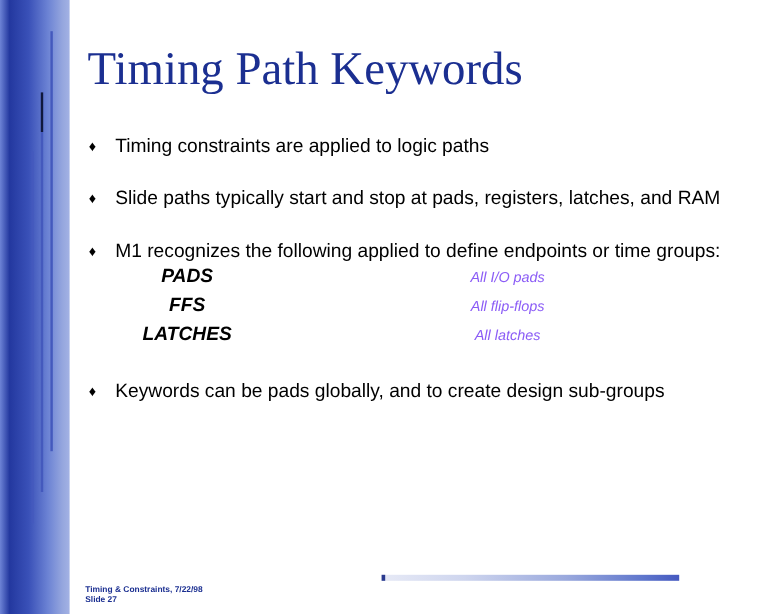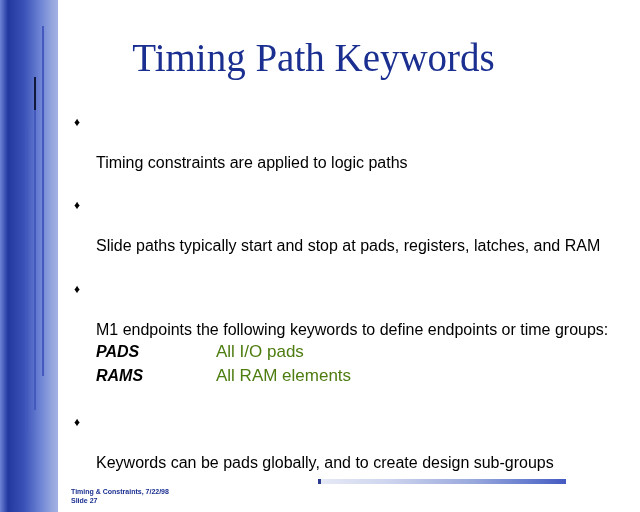--- a/index.html
+++ b/index.html
@@ -37,24 +37,23 @@
     background: #4459bd;
   }
   .band-line.dark {
     background: #10183c;
     width: 2px;
   }
 
   
   #title {
     position: absolute;
-    left: 40px;
+    left: 73px;
     top: 36px;
     width: 547px;
-    text-align: center;
     font-family: "Liberation Serif", serif;
     font-size: 39px;
     line-height: 44px;
     color: #1b2f91;
     letter-spacing: 0px;
     white-space: nowrap;
   }
 
   
   #body {
@@ -76,48 +75,49 @@
     color: #000000;
     text-align: left;
     padding-left: 4px;
   }
   .bullet-text {
     flex: 1 1 auto;
     font-size: 16px;
     line-height: 21px;
     color: #000000;
     font-family: "Liberation Sans", sans-serif;
-    margin-top: 40px;
   }
   .bullet-row.b1 { margin-bottom: 22px; }
   .bullet-row.b2 { margin-bottom: 23px; }
   .bullet-row.b3 { margin-bottom: 2px; }
 
   
   #keyword-list {
     margin-left: 26px;
     margin-top: 2px;
   }
   .kw-row {
     display: flex;
     align-items: baseline;
     height: 24px;
+    text-align: center;
   }
   .kw-term {
     flex: 0 0 auto;
     width: 120px;
     font-size: 16px;
     font-weight: bold;
     font-style: italic;
     color: #000000;
   }
   .kw-def {
     flex: 1 1 auto;
-    font-size: 17px;
-    color: #4d7c0f;
+    font-size: 12px;
+    color: #8b5cf6;
+    font-style: italic;
   }
 
   
   #bottom-rule {
     position: absolute;
     left: 318px;
     top: 479px;
     width: 248px;
     height: 5px;
     background: linear-gradient(to right,
@@ -170,31 +170,35 @@
       <span class="bullet-text">Timing constraints are applied to logic paths</span>
     </div>
 
     <div class="bullet-row b2">
       <span class="bullet-mark">♦</span>
       <span class="bullet-text">Slide paths typically start and stop at pads, registers, latches, and RAM</span>
     </div>
 
     <div class="bullet-row b3">
       <span class="bullet-mark">♦</span>
-      <span class="bullet-text">M1 endpoints the following keywords to define endpoints or time groups:</span>
+      <span class="bullet-text">M1 recognizes the following applied to define endpoints or time groups:</span>
     </div>
 
     <div id="keyword-list">
       <div class="kw-row">
         <span class="kw-term">PADS</span>
         <span class="kw-def">All I/O pads</span>
       </div>
       <div class="kw-row">
-        <span class="kw-term">RAMS</span>
-        <span class="kw-def">All RAM elements</span>
+        <span class="kw-term">FFS</span>
+        <span class="kw-def">All flip-flops</span>
+      </div>
+      <div class="kw-row">
+        <span class="kw-term">LATCHES</span>
+        <span class="kw-def">All latches</span>
       </div>
     </div>
 
     <div class="bullet-row" style="margin-top:22px;">
       <span class="bullet-mark">♦</span>
       <span class="bullet-text">Keywords can be pads globally, and to create design sub-groups</span>
     </div>
 
   </div>
 

